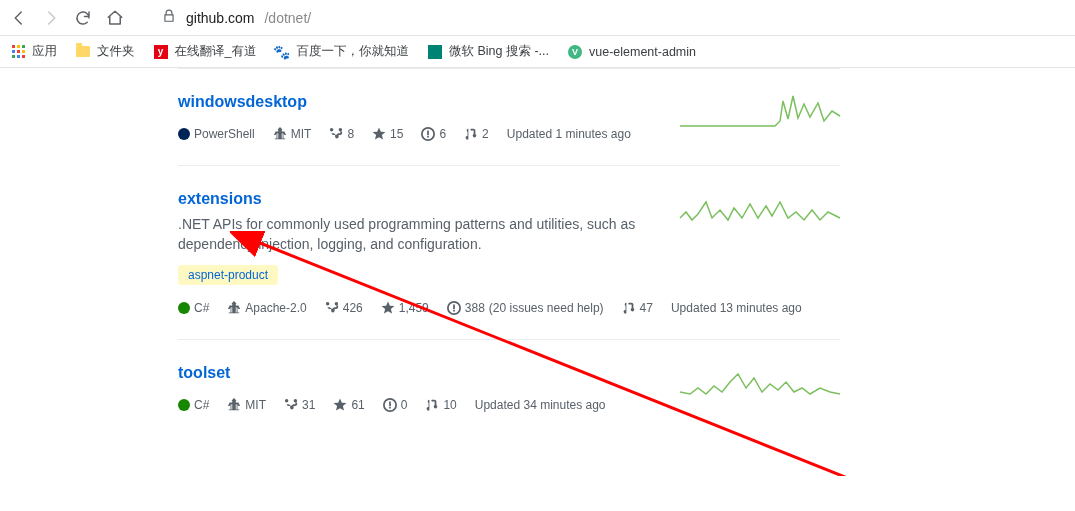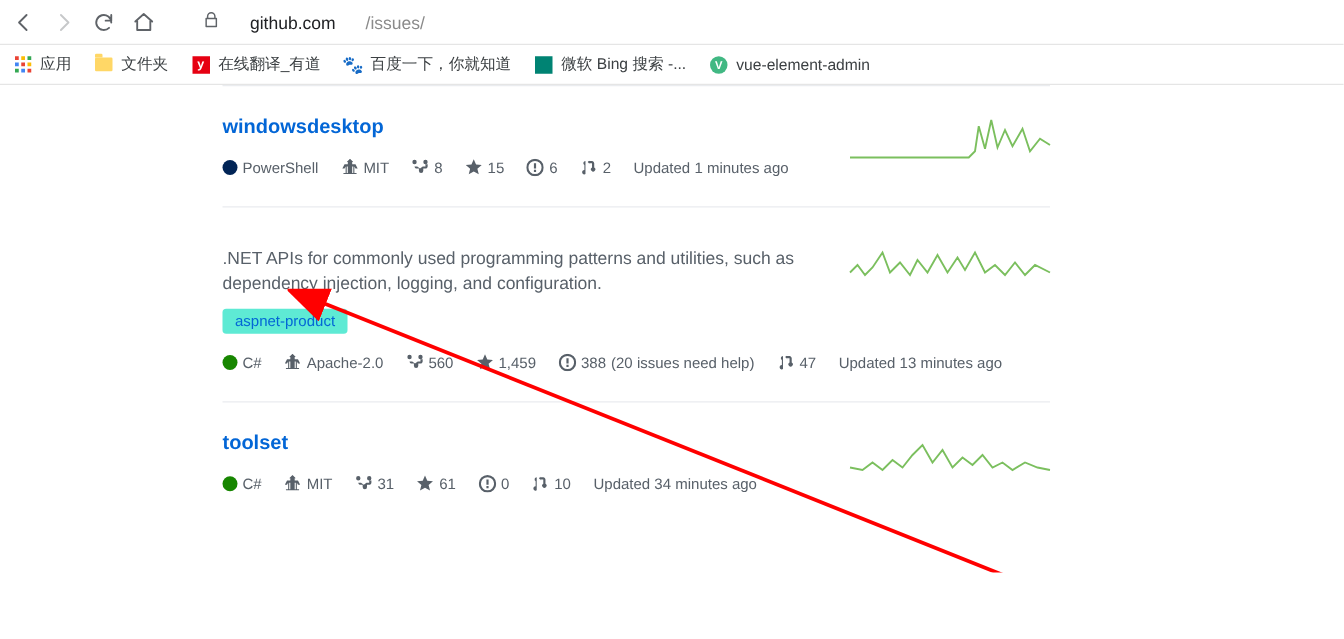--- a/index.html
+++ b/index.html
@@ -1,21 +1,21 @@
 <!DOCTYPE html>
 <html><head>
 <meta charset="utf-8">
 <style>
   * { box-sizing: border-box; margin: 0; padding: 0; }
   body { font-family: -apple-system, BlinkMacSystemFont, "Segoe UI", Helvetica, Arial, sans-serif; font-size: 14px; color: #24292e; background: #fff; width: 1075px; }
   
   .chrome-bar { height: 36px; display: flex; align-items: center; padding: 0 10px; gap: 14px; border-bottom: 1px solid #e5e5e5; }
   .chrome-btn { width: 18px; height: 18px; display: flex; align-items: center; justify-content: center; color: #5f6368; cursor: pointer; }
   .chrome-btn svg { width: 18px; height: 18px; }
-  .url-pill { display: flex; align-items: center; gap: 24px; font-size: 14px; color: #5f6368; }
+  .url-pill { display: flex; align-items: center; gap: 10px; font-size: 14px; color: #5f6368; }
   .url-pill .lock { color: #5f6368; }
   .url-host { color: #202124; }
   .url-path { color: #8a8a8a; }
   
   .bookmarks-bar { height: 32px; display: flex; align-items: center; padding: 0 10px; gap: 18px; border-bottom: 1px solid #e5e5e5; font-size: 12.5px; color: #3c4043; }
   .bm-item { display: flex; align-items: center; gap: 6px; cursor: pointer; }
   .bm-icon { width: 16px; height: 16px; display: inline-flex; align-items: center; justify-content: center; }
   .apps-grid { display: grid; grid-template-columns: repeat(3,3px); grid-template-rows: repeat(3,3px); gap: 2px; }
   .apps-grid span:nth-child(1){background:#ea4335}.apps-grid span:nth-child(2){background:#fbbc05}.apps-grid span:nth-child(3){background:#34a853}.apps-grid span:nth-child(4){background:#4285f4}.apps-grid span:nth-child(5){background:#ea4335}.apps-grid span:nth-child(6){background:#fbbc05}.apps-grid span:nth-child(7){background:#34a853}.apps-grid span:nth-child(8){background:#4285f4}.apps-grid span:nth-child(9){background:#ea4335}
   .folder { width: 14px; height: 11px; background: #ffd766; border-radius: 1px; position: relative; }
@@ -24,21 +24,21 @@
   .paw { color:#1b5fb3; font-size:14px; }
   .bing { width:14px; height:14px; background:#008373; position:relative; }
   .vue-icon { width:14px; height:14px; background:#41b883; border-radius:50%; color:#fff; font-weight:bold; font-size:9px; display:flex; align-items:center; justify-content:center; }
 
   
   .content { padding: 0 0 40px 178px; position: relative; }
   .repo { width: 662px; padding: 24px 0; border-top: 1px solid #eaecef; position: relative; }
   .repo:first-child { border-top: 1px solid #eaecef; }
   .repo-title { color:#0366d6; font-size:16px; font-weight:600; display:inline-block; cursor:pointer; }
   .repo-desc { color:#586069; font-size:14px; margin-top:6px; max-width:460px; line-height:1.45; }
-  .topic { display:inline-block; background:#5eead4; color:#0366d6; font-size:12px; padding:3px 10px; border-radius:3px; margin-top:10px; cursor:pointer; }
+  .topic { display:inline-block; background:#fef9c3; color:#0366d6; font-size:12px; padding:3px 10px; border-radius:3px; margin-top:10px; cursor:pointer; }
   .meta { display:flex; align-items:center; gap:18px; margin-top:16px; color:#586069; font-size:12px; }
   .meta .mi { display:flex; align-items:center; gap:4px; }
   .lang-dot { width:12px; height:12px; border-radius:50%; display:inline-block; }
   .octicon { width:14px; height:14px; fill:#586069; flex-shrink:0; }
   .spark { position:absolute; right:0; top:24px; width:160px; height:40px; }
   .spark svg { width:160px; height:40px; overflow:visible; }
   .spark path { fill:none; stroke:#7bbf5e; stroke-width:1.5; }
   .arrow-overlay { position:absolute; left:230px; top:163px; pointer-events:none; z-index:50; }
 </style>
 </head>
@@ -64,21 +64,21 @@
       <svg viewBox="0 0 24 24">
         <path d="M3 11l9-8 9 8M5 10v10h14V10" stroke="#5f6368" stroke-width="2" fill="none" stroke-linecap="round" stroke-linejoin="round"></path>
       </svg>
     </div>
   <div style="width:10px"></div>
   <div class="url-pill">
     <span class="lock"><svg width="14" height="14" viewBox="0 0 24 24">
           <path d="M7 10V7a5 5 0 0110 0v3m-12 0h14v11H5z" stroke="#5f6368" stroke-width="2" fill="none" stroke-linecap="round" stroke-linejoin="round"></path>
         </svg></span>
     <span class="url-host">github.com</span>
-      <span class="url-path">/issues/</span>
+      <span class="url-path">/dotnet/</span>
   </div>
 </div>
 
 <div class="bookmarks-bar">
   <div class="bm-item">
     <span class="bm-icon">
         <span class="apps-grid">
           <span></span>
           <span></span>
           <span></span>
@@ -162,38 +162,39 @@
           <span>2</span>
         </span>
       <span class="mi">Updated 1 minutes ago</span>
     </div>
     <div class="spark"><svg viewBox="0 0 160 40">
           <path d="M0 33 L95 33 L100 28 L103 8 L108 26 L113 3 L118 25 L124 11 L130 24 L138 10 L144 28 L152 18 L160 23"></path>
         </svg></div>
   </div>
 
   <div class="repo">
+    <a class="repo-title">extensions</a>
     <div class="repo-desc">.NET APIs for commonly used programming patterns and utilities, such as dependency injection, logging, and configuration.</div>
     <a class="topic">aspnet-product</a>
     <div class="meta">
       <span class="mi">
           <span class="lang-dot" style="background:#178600"></span>
           <span>C#</span>
         </span>
       <span class="mi">
           <svg class="octicon" viewBox="0 0 16 16">
             <path d="M8 0L5 3h1v2H3L1 9h2l1-2v6H2v1h12v-1h-2V7l1 2h2l-2-4h-3V3h1L8 0zM6 7v6H5V7h1zm5 0v6h-1V7h1z"></path>
           </svg>
           <span>Apache-2.0</span>
         </span>
       <span class="mi">
           <svg class="octicon" viewBox="0 0 16 16">
             <path d="M5 3a2 2 0 11-4 0 2 2 0 014 0zm10 0a2 2 0 11-4 0 2 2 0 014 0zM3 5v2c0 1 1 2 2 2h2v2a2 2 0 104 0V9h2c1 0 2-1 2-2V5h-2v2h-2.5L8 9 5.5 7H3V5z"></path>
           </svg>
-          <span>560</span>
+          <span>426</span>
         </span>
       <span class="mi">
           <svg class="octicon" viewBox="0 0 16 16">
             <path d="M8 .5l2.1 4.8 5.2.4-4 3.4 1.3 5.1L8 11.7l-4.6 2.5 1.3-5.1-4-3.4 5.2-.4z"></path>
           </svg>
           <span>1,459</span>
         </span>
       <span class="mi">
           <svg class="octicon" viewBox="0 0 16 16">
             <path d="M8 0a8 8 0 100 16A8 8 0 008 0zm0 14A6 6 0 118 2a6 6 0 010 12zM7 4h2v5H7zm0 6h2v2H7z"></path>

